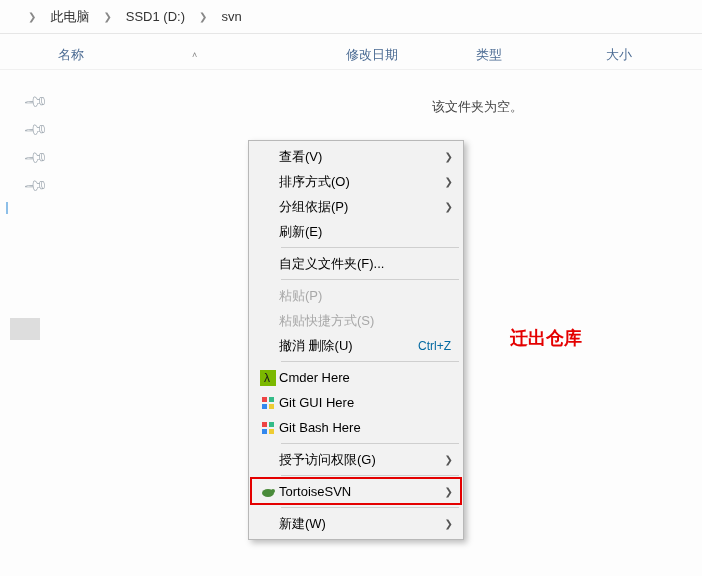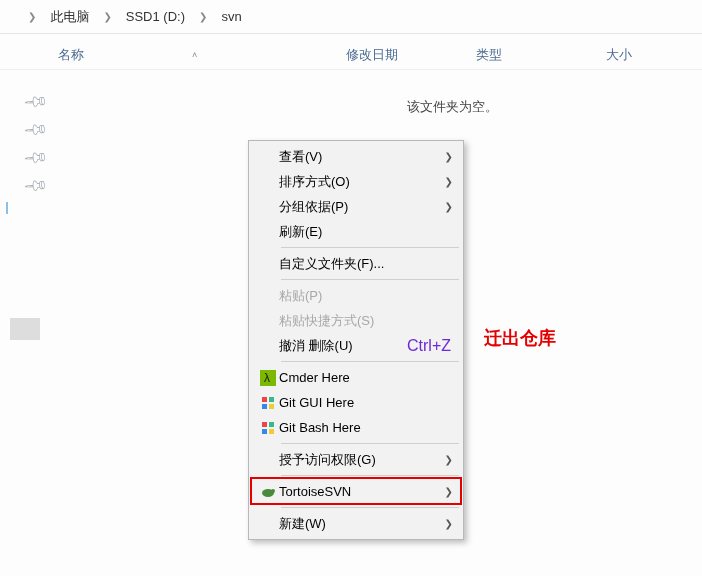--- a/index.html
+++ b/index.html
@@ -32,21 +32,21 @@
   }
   .col-name { margin-left: 58px; width: 288px; position: relative; }
   .sort-caret {
     position: absolute; left: 134px; top: 4px; font-size: 9px; color: #888;
   }
   .col-date { width: 130px; }
   .col-type { width: 130px; }
   .col-size { width: 80px; }
   .empty-msg {
     position: absolute;
-    left: 407px; top: 98px;
+    left: 432px; top: 98px;
     color: #444;
     font-size: 13px;
   }
   .pin {
     position: absolute;
     left: 26px;
     color: #9aa4ad;
     font-size: 16px;
     transform: rotate(40deg);
   }
@@ -74,21 +74,21 @@
   .menu-item {
     display: flex; align-items: center;
     height: 25px;
     padding: 0 6px 0 6px;
     position: relative;
   }
   .menu-item .icon {
     width: 22px; display: inline-flex; justify-content: center; align-items: center;
   }
   .menu-item .label { flex: 1; }
-  .menu-item .accel { color: #6d28d9; padding-right: 4px; font-size: 16px; }
+  .menu-item .accel { color: #0369a1; padding-right: 4px; font-size: 12px; }
   .menu-item .sub-arrow {
     position: absolute; right: 8px; font-size: 10px; color: #555;
   }
   .menu-item.disabled .label { color: #a8a8a8; }
   .menu-sep {
     height: 1px; background: #cfcfcf;
     margin: 3px 2px 3px 30px;
   }
   .menu-item.hover { background: #dedede; }
   .highlight-box {
@@ -241,13 +241,13 @@
 
   <div class="menu-item">
     <span class="icon"></span>
     <span class="label">新建(W)</span>
     <span class="sub-arrow">❯</span>
   </div>
 </div>
 
 <div class="highlight-box" style="left:250px; top:477px; width:212px; height:28px;"></div>
 
-<div class="annotation" style="left:484px; top:326px;">迁出仓库</div>
+<div class="annotation" style="left:510px; top:326px;">迁出仓库</div>
 
 </body></html>

